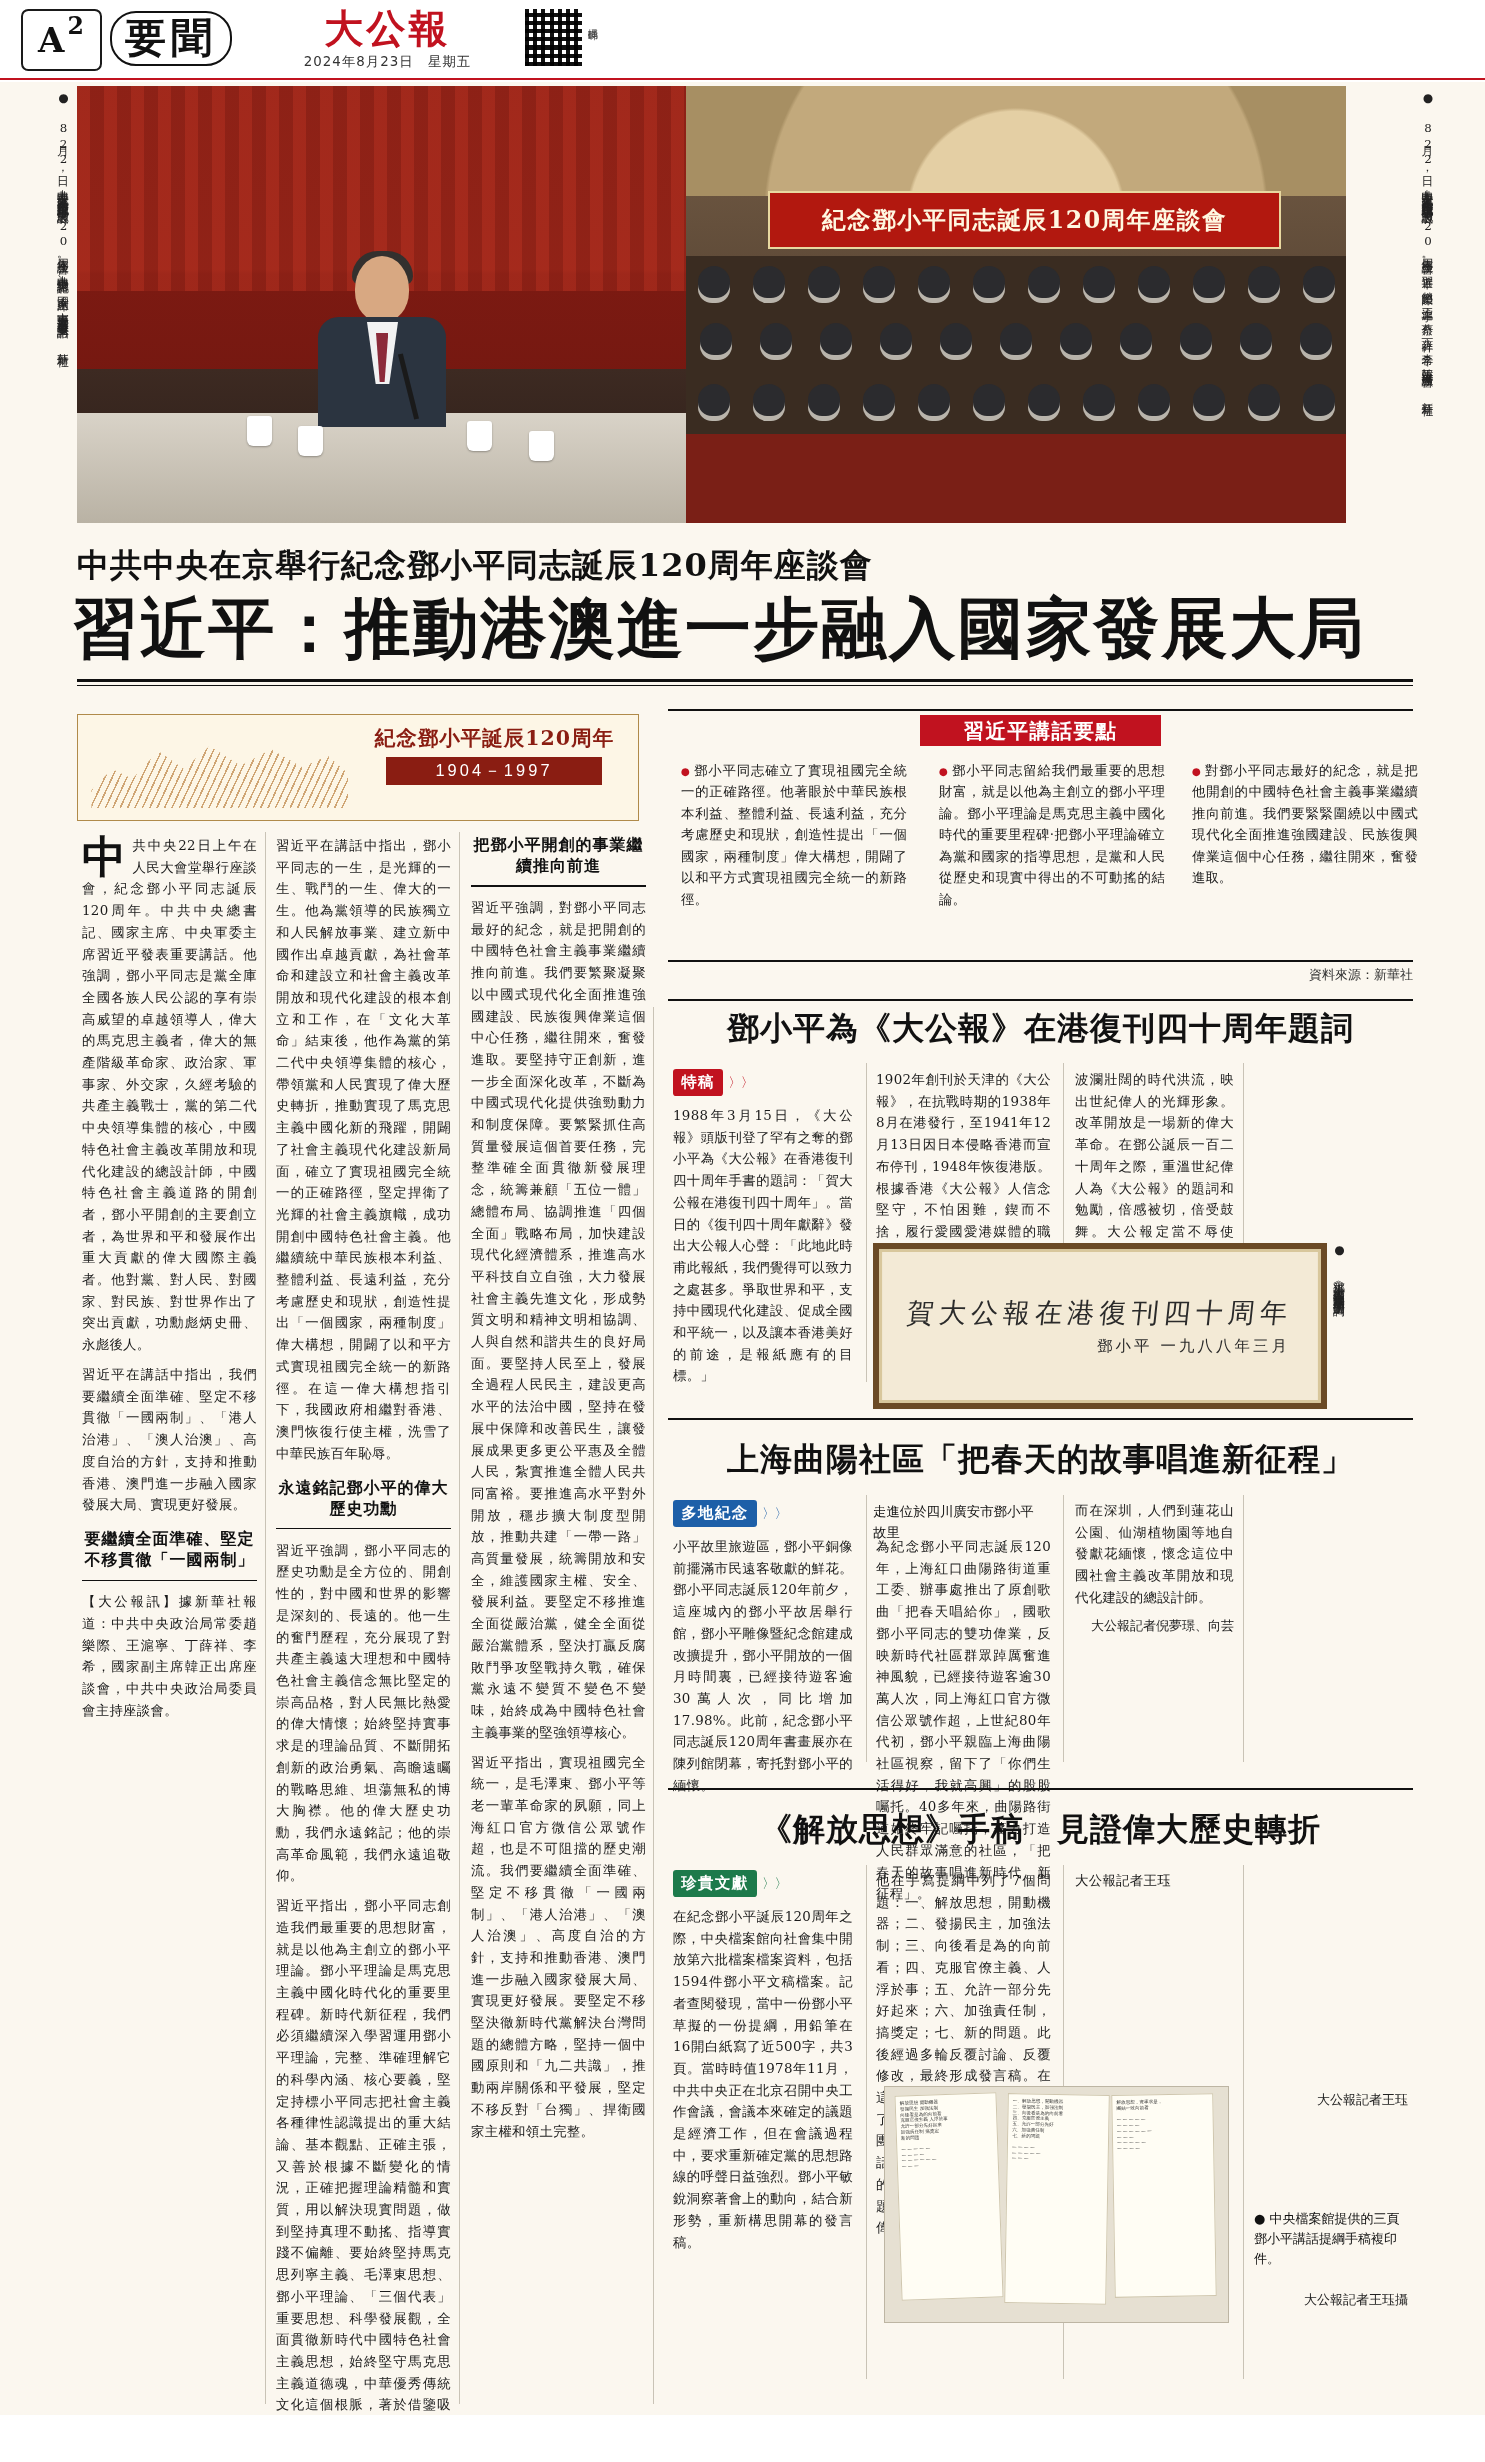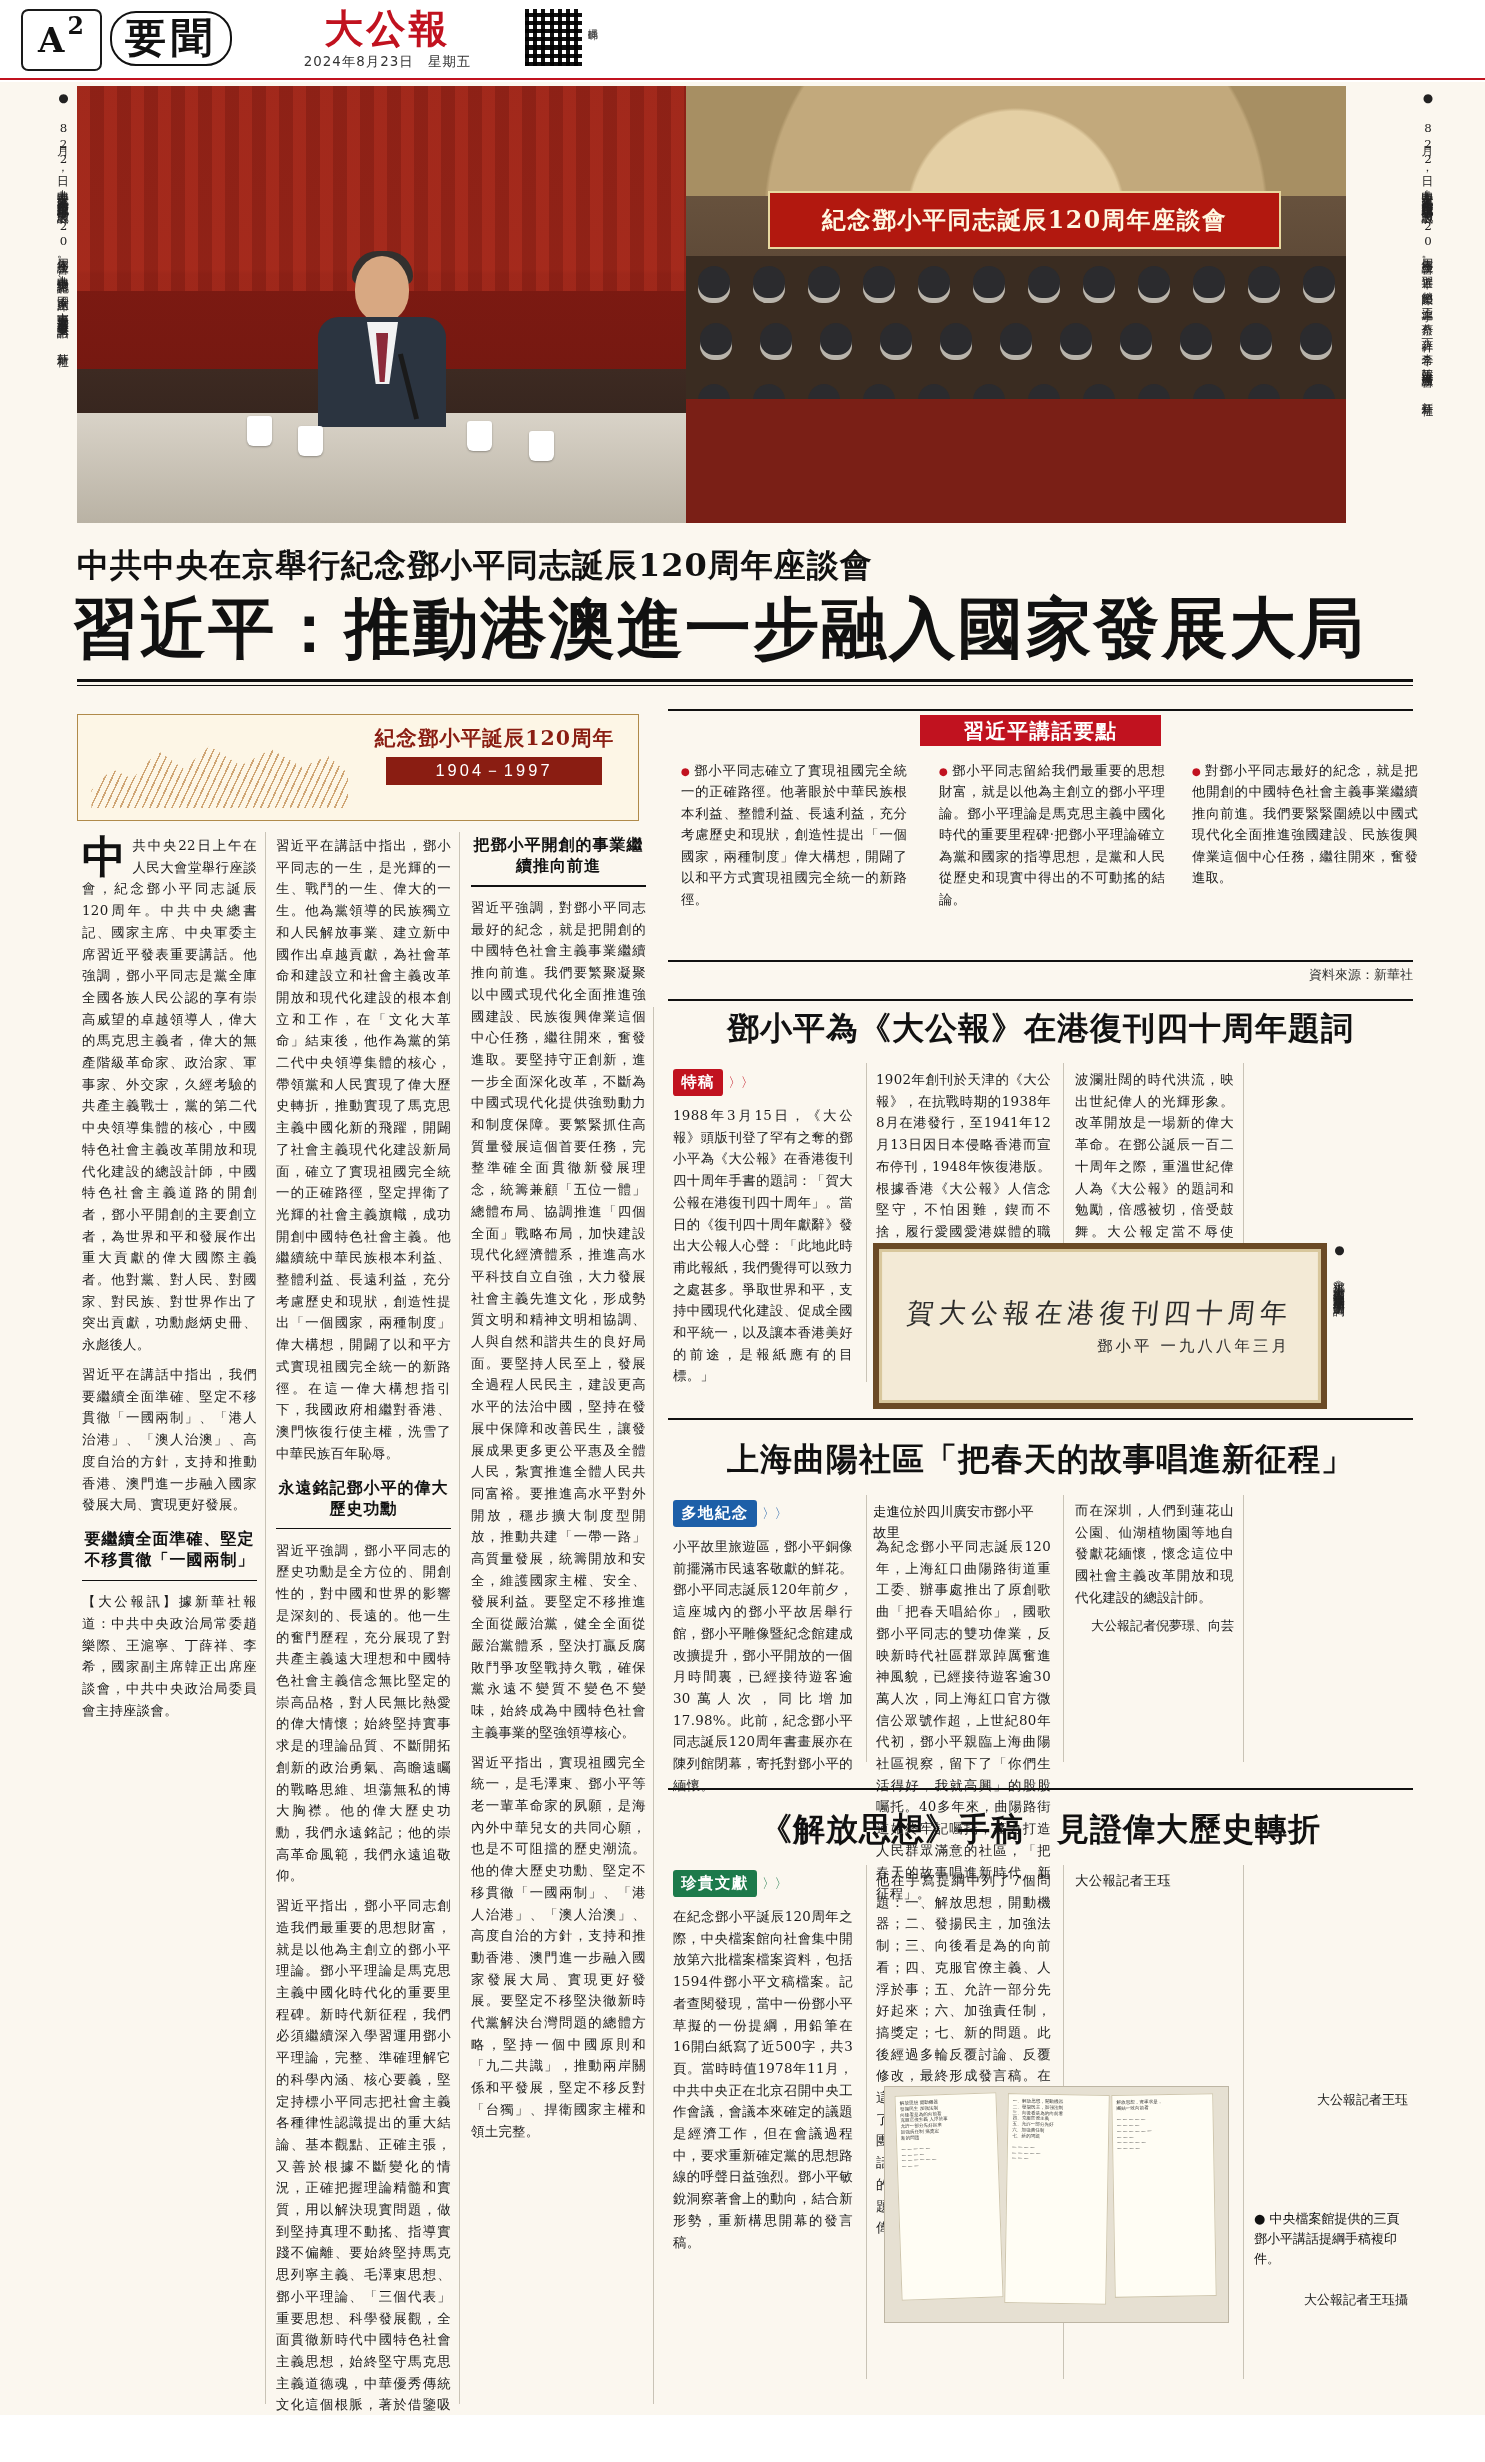--- a/index.html
+++ b/index.html
@@ -88,21 +88,21 @@
     position:absolute;left:241px;top:170px;width:128px;height:170px;
   }
   .person .head{position:absolute;left:37px;top:0;width:54px;height:66px;border-radius:50% 50% 46% 46%;background:#d8a882;}
   .person .hair{position:absolute;left:34px;top:-5.1px;width:61px;height:34px;border-radius:31px 31px 10.3px 10.3px;background:#33302e;}
   .person .body{position:absolute;left:0;top:61px;width:128px;height:110px;border-radius:20.5px 20.5px 0 0;background:#2b3440;}
   .person .shirt{position:absolute;left:49px;top:66px;width:31px;height:62px;background:#f2f2f2;clip-path:polygon(0 0,100% 0,72% 100%,28% 100%);}
   .person .tie{position:absolute;left:58px;top:77px;width:12.3px;height:49px;background:#8c2b3a;clip-path:polygon(0 0,100% 0,70% 100%,30% 100%);}
   .mic{position:absolute;left:329px;top:267px;width:5.1px;height:67px;background:#1a1a1a;transform:rotate(-14deg);}
   .cup{position:absolute;width:25px;height:30px;background:#fff;border-radius:3.1px 3.1px 6.2px 6.2px;box-shadow:0 1px 2.1px rgba(0,0,0,.3);}
   .photo-right{
-    position:absolute;left:609px;top:0;width:660px;height:313px;
+    position:absolute;left:609px;top:0;width:660px;height:348px;
     background:linear-gradient(180deg,#c8b38a 0%,#b39a6d 25%,#6b5540 26%,#4b3a2b 100%);
     overflow:hidden;
   }
   .hall-ceiling{
     position:absolute;left:0;top:0;width:660px;height:110px;
     background:
       radial-gradient(circle at 50% 120%,#e4cfa4 0 30%,#c2a97c 31% 70%,#a78f63 71% 100%);
   }
   .banner-strip{
     position:absolute;left:82px;top:105px;width:509px;height:54px;
@@ -401,21 +401,21 @@
     <div class="subhead">永遠銘記鄧小平的偉大歷史功勳</div>
     <div class="subhead-rule"></div>
     <p class="body">習近平強調，鄧小平同志的歷史功勳是全方位的、開創性的，對中國和世界的影響是深刻的、長遠的。他一生的奮鬥歷程，充分展現了對共產主義遠大理想和中國特色社會主義信念無比堅定的崇高品格，對人民無比熱愛的偉大情懷；始終堅持實事求是的理論品質、不斷開拓創新的政治勇氣、高瞻遠矚的戰略思維、坦蕩無私的博大胸襟。他的偉大歷史功勳，我們永遠銘記；他的崇高革命風範，我們永遠追敬仰。</p>
     <p class="body">習近平指出，鄧小平同志創造我們最重要的思想財富，就是以他為主創立的鄧小平理論。鄧小平理論是馬克思主義中國化時代化的重要里程碑。新時代新征程，我們必須繼續深入學習運用鄧小平理論，完整、準確理解它的科學內涵、核心要義，堅定持標小平同志把社會主義各種律性認識提出的重大結論、基本觀點、正確主張，又善於根據不斷變化的情況，正確把握理論精髓和實質，用以解決現實問題，做到堅持真理不動搖、指導實踐不偏離、要始終堅持馬克思列寧主義、毛澤東思想、鄧小平理論、「三個代表」重要思想、科學發展觀，全面貫徹新時代中國特色社會主義思想，始終堅守馬克思主義道德魂，中華優秀傳統文化這個根脈，著於借鑒吸收人類社會一切優秀文明成果，不斷探索真理，深入研究推進中國式現代化的實際問題，深刻回答中國之問、世界之問、人民之問、時代之問，續續推進馬克思主義中國化時代化，讓當代中國馬克思主義、21世紀馬克思主義煥發更加璀璨的真理光芒。</p>
   </div>
 
   <div class="col" style="left:471px;top:835px;width:175px;">
     <div class="subhead" style="margin-top:0;">把鄧小平開創的事業繼續推向前進</div>
     <div class="subhead-rule"></div>
     <p class="body">習近平強調，對鄧小平同志最好的紀念，就是把開創的中國特色社會主義事業繼續推向前進。我們要繁聚凝聚以中國式現代化全面推進強國建設、民族復興偉業這個中心任務，繼往開來，奮發進取。要堅持守正創新，進一步全面深化改革，不斷為中國式現代化提供強勁動力和制度保障。要繁緊抓住高質量發展這個首要任務，完整準確全面貫徹新發展理念，統籌兼顧「五位一體」總體布局、協調推進「四個全面」戰略布局，加快建設現代化經濟體系，推進高水平科技自立自強，大力發展社會主義先進文化，形成勢質文明和精神文明相協調、人與自然和諧共生的良好局面。要堅持人民至上，發展全過程人民民主，建設更高水平的法治中國，堅持在發展中保障和改善民生，讓發展成果更多更公平惠及全體人民，紮實推進全體人民共同富裕。要推進高水平對外開放，穩步擴大制度型開放，推動共建「一帶一路」高質量發展，統籌開放和安全，維護國家主權、安全、發展利益。要堅定不移推進全面從嚴治黨，健全全面從嚴治黨體系，堅決打贏反腐敗鬥爭攻堅戰持久戰，確保黨永遠不變質不變色不變味，始終成為中國特色社會主義事業的堅強領導核心。</p>
-    <p class="body">習近平指出，實現祖國完全統一，是毛澤東、鄧小平等老一輩革命家的夙願，是海內外中華兒女的共同心願，也是不可阻擋的歷史潮流。他的偉大歷史功勳、堅定不移貫徹「一國兩制」、「港人治港」、「澳人治澳」、高度自治的方針，支持和推動香港、澳門進一步融入國家發展大局、實現更好發展。要堅定不移堅決徹新時代黨解決台灣問題的總體方略，堅持一個中國原則和「九二共識」，推動兩岸關係和平發展，堅定不移反對「台獨」、捍衛國家主權和領土完整。</p>
+    <p class="body">習近平指出，實現祖國完全統一，是毛澤東、鄧小平等老一輩革命家的夙願，同上海紅口官方微信公眾號作超，也是不可阻擋的歷史潮流。我們要繼續全面準確、堅定不移貫徹「一國兩制」、「港人治港」、「澳人治澳」、高度自治的方針，支持和推動香港、澳門進一步融入國家發展大局、實現更好發展。要堅定不移堅決徹新時代黨解決台灣問題的總體方略，堅持一個中國原則和「九二共識」，推動兩岸關係和平發展，堅定不移反對「台獨」、捍衛國家主權和領土完整。</p>
   </div>
 
   <div class="feat-head" style="position:absolute;left:668px;top:1007px;width:745px;">鄧小平為《大公報》在港復刊四十周年題詞</div>
 
   <div style="position:absolute;left:673px;top:1069px;">
     <span class="tagpill">特稿</span><span class="tagwave">〉〉</span>
   </div>
 
   <div class="colrule" style="left:866px;top:1063px;height:319px;"></div>
   <div class="colrule" style="left:1063px;top:1063px;height:319px;"></div>

